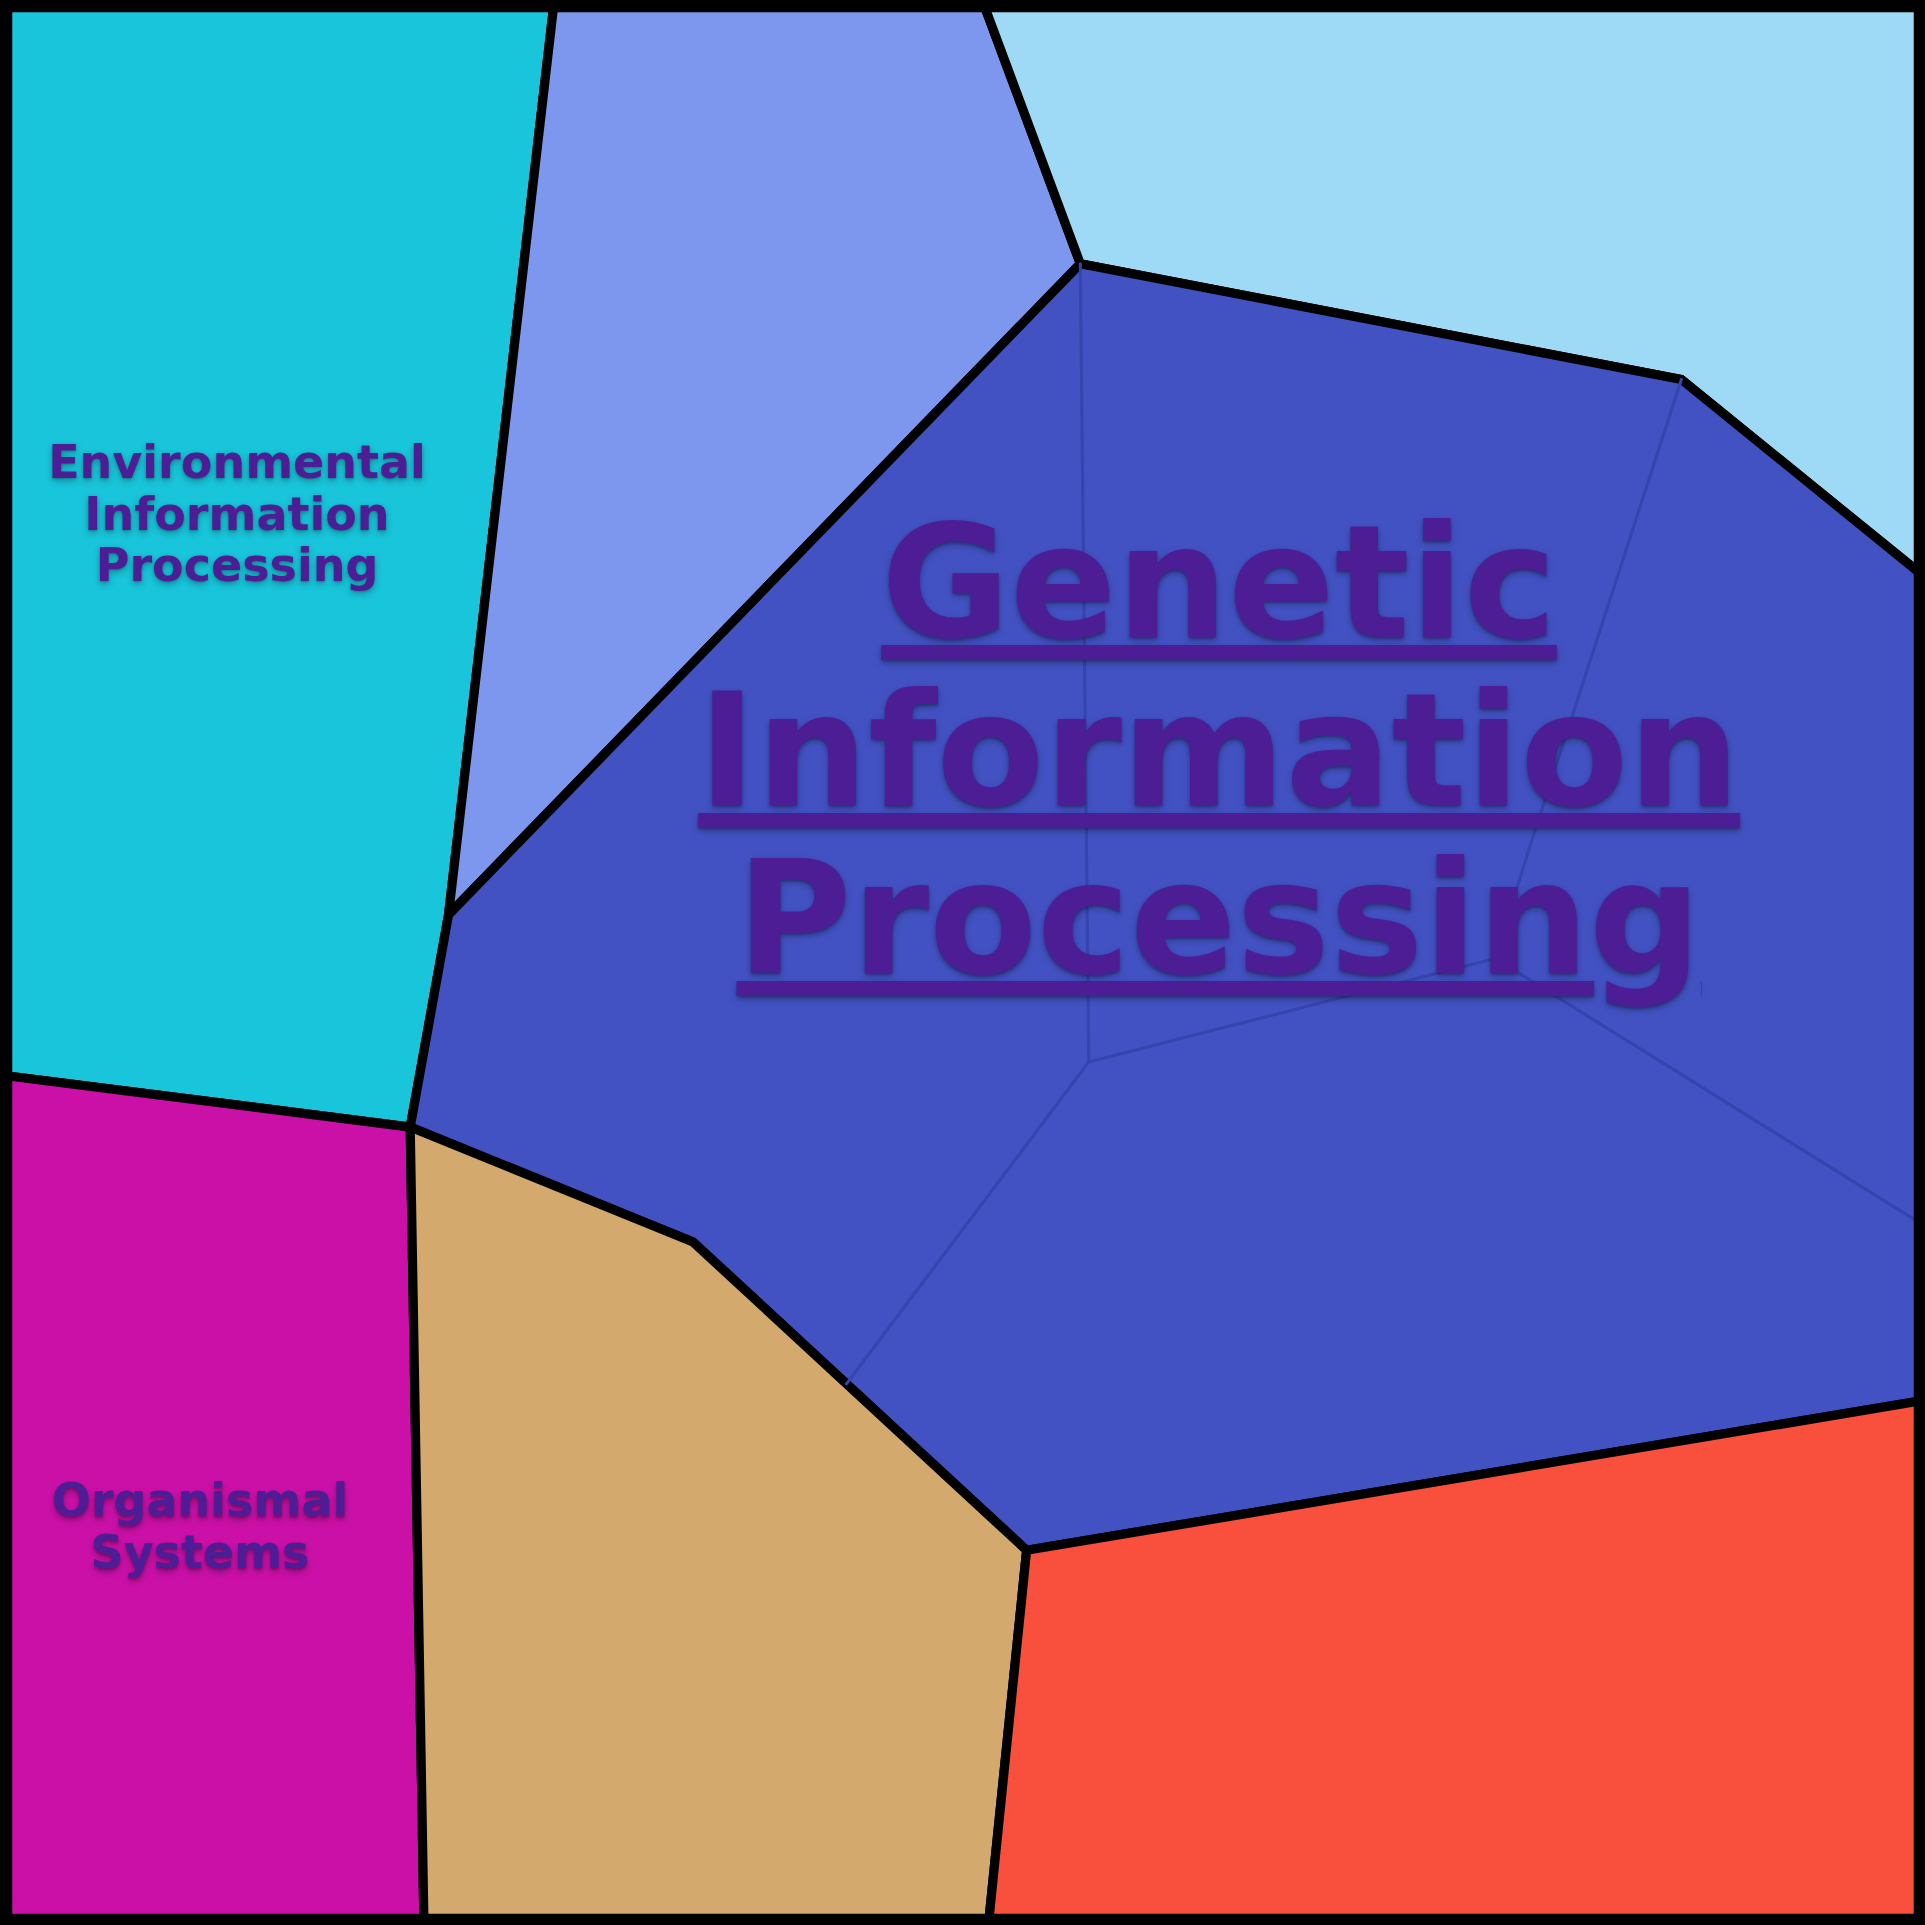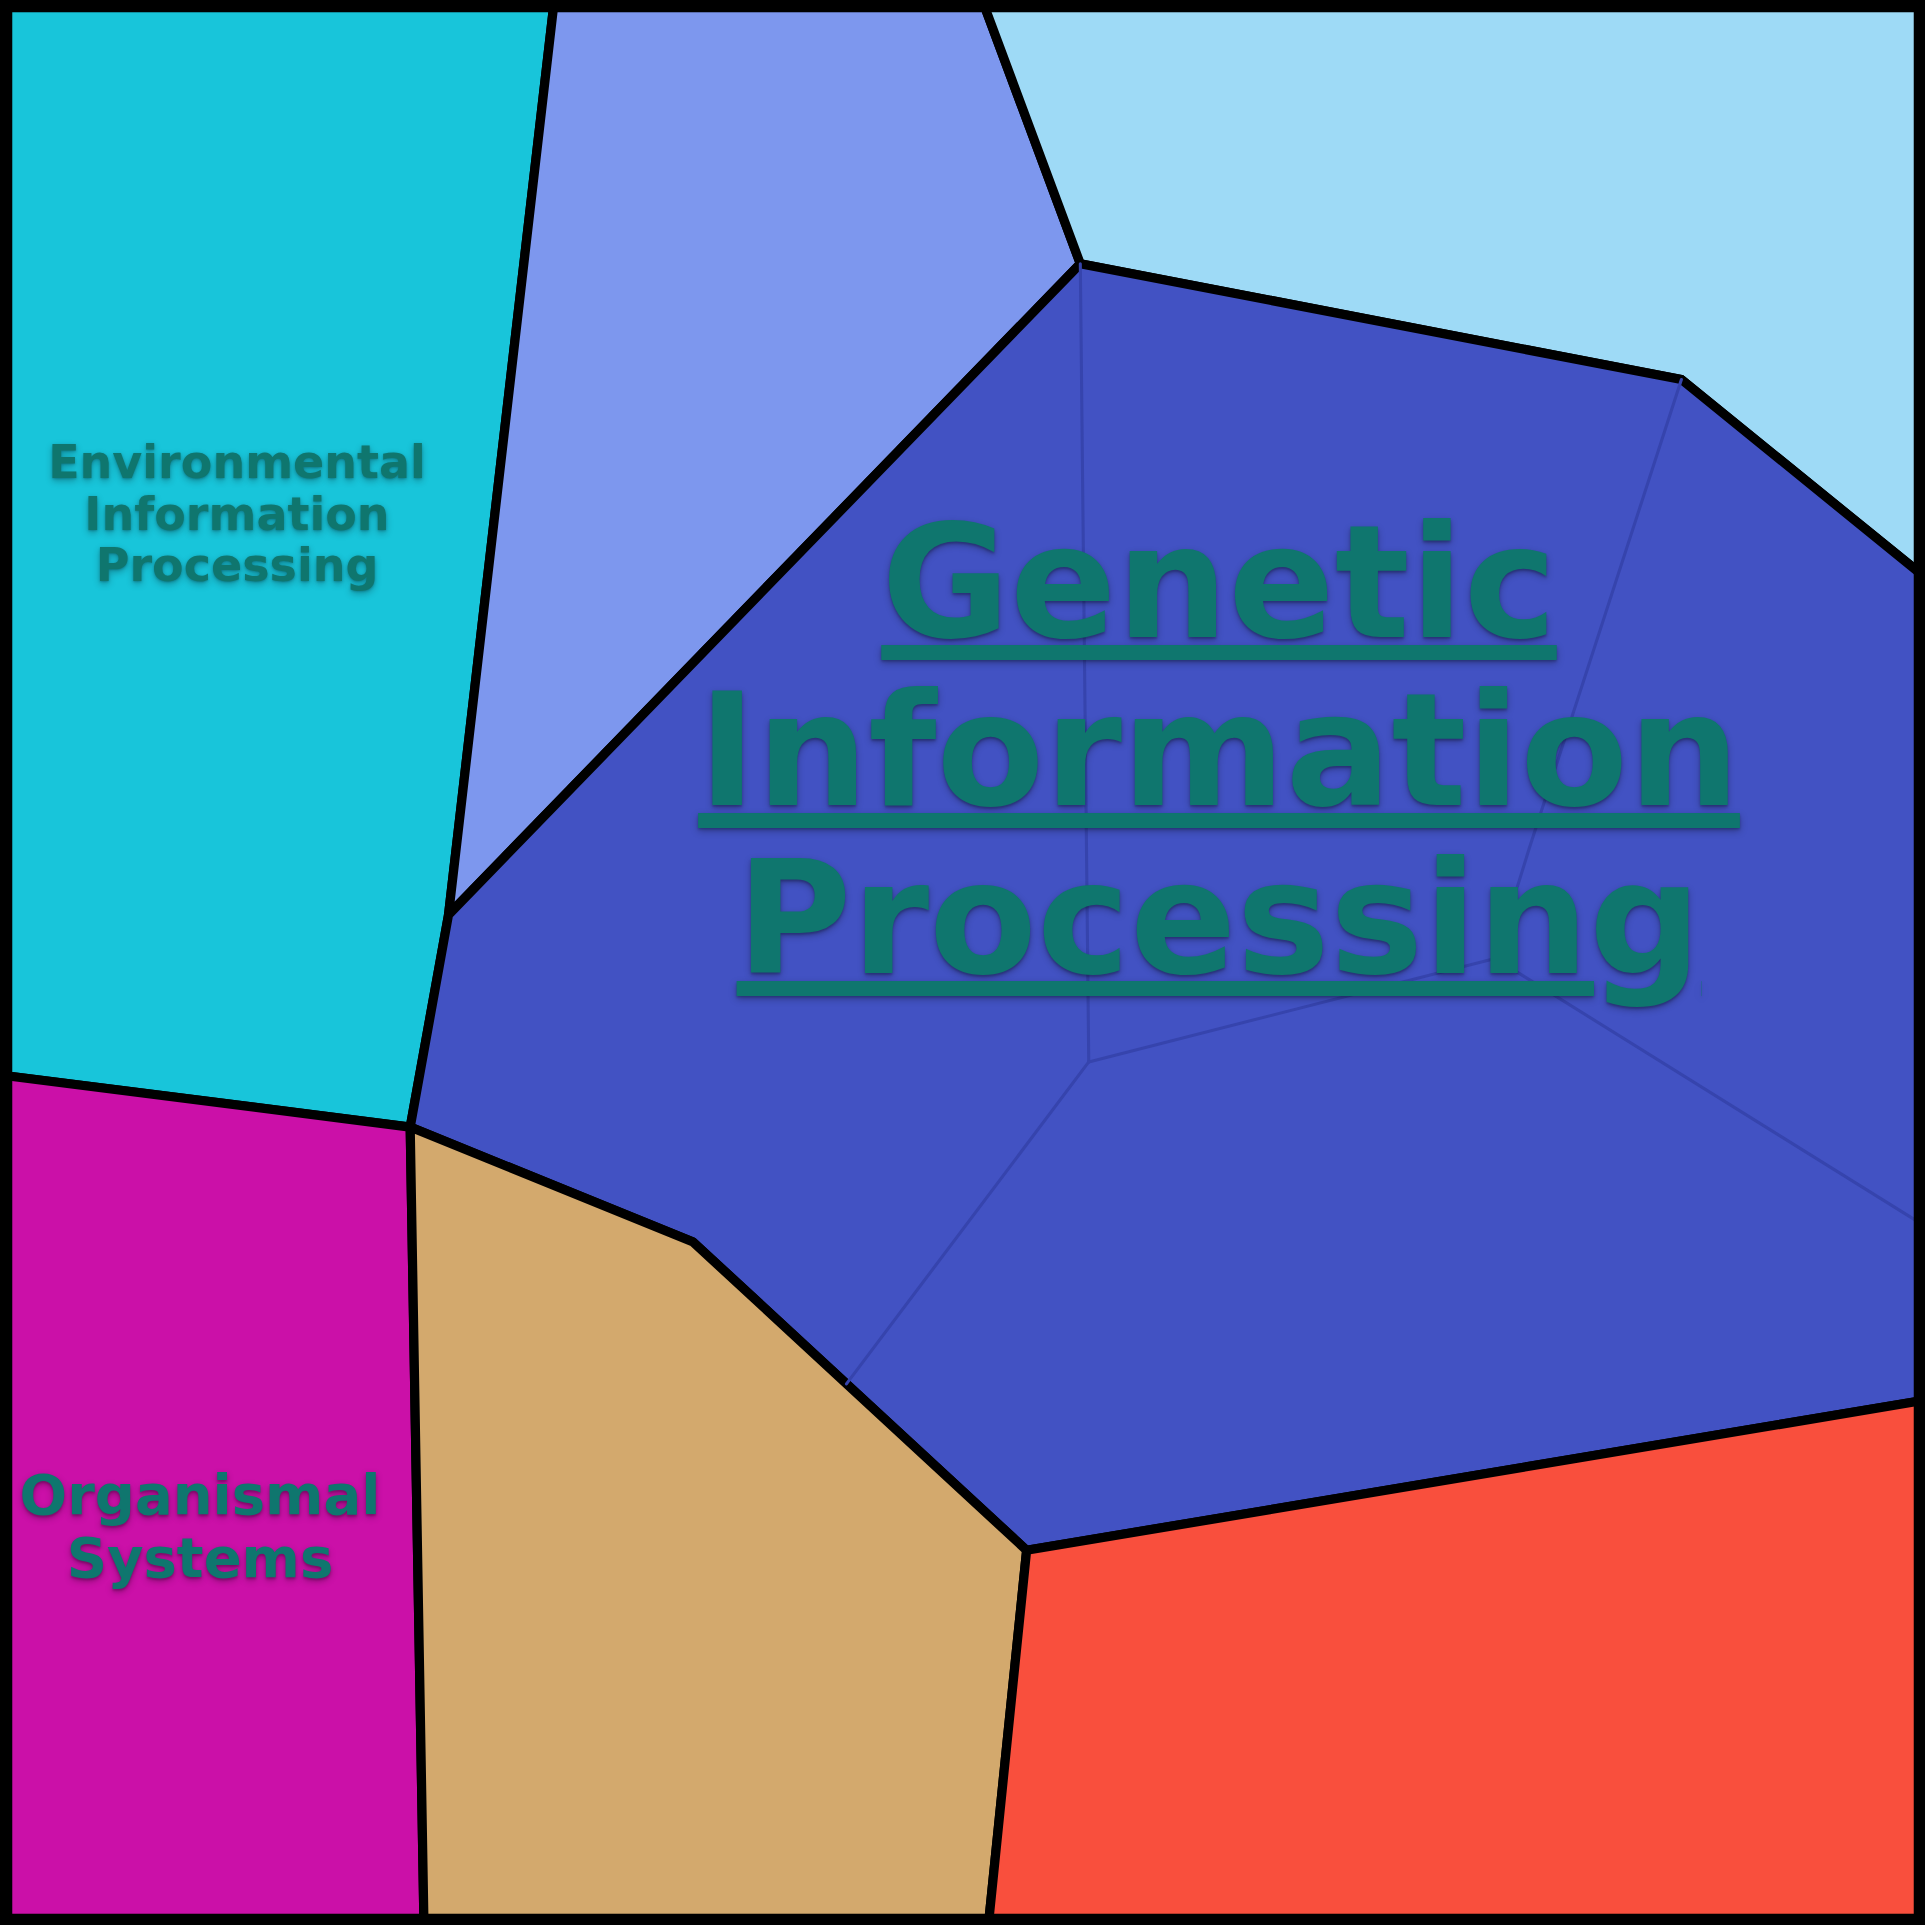--- a/index.html
+++ b/index.html
@@ -7,31 +7,31 @@
     position:relative;
     width:1926px;height:1926px;
     overflow:hidden;
     font-family:"DejaVu Sans","Liberation Sans",sans-serif;
     background:#ffffff;
   }
   .stage svg{position:absolute;left:0;top:0;display:block;}
   .region-label{
     position:absolute;
     transform:translate(-50%,-50%);
-    color:#0f766e;
+    color:#4c1d95;
     font-weight:bold;
     text-align:center;
     white-space:pre-line;
     line-height:1.12;
     text-shadow:0 3.1px 7.7px rgba(0,0,0,0.28), 0 1.5px 2.3px rgba(0,0,0,0.22);
     pointer-events:none;
   }
   .label-env{left:237px;top:514px;font-size:46px;}
   .label-genetic{left:1219px;top:751px;font-size:157px;line-height:1.07;text-decoration:underline;}
-  .label-organismal{left:200px;top:1527px;font-size:56px;}
+  .label-organismal{left:200px;top:1527px;font-size:46px;}
   .label-metabolism{left:706px;top:1599px;font-size:73px;}
   .label-cellular{left:1504px;top:1708px;font-size:111px;line-height:1.1;}
 </style>
 </head>
 <body>
 
 <div class="stage">
 
   <svg width="1926" height="1926" viewBox="0 0 2512 2512">
 

